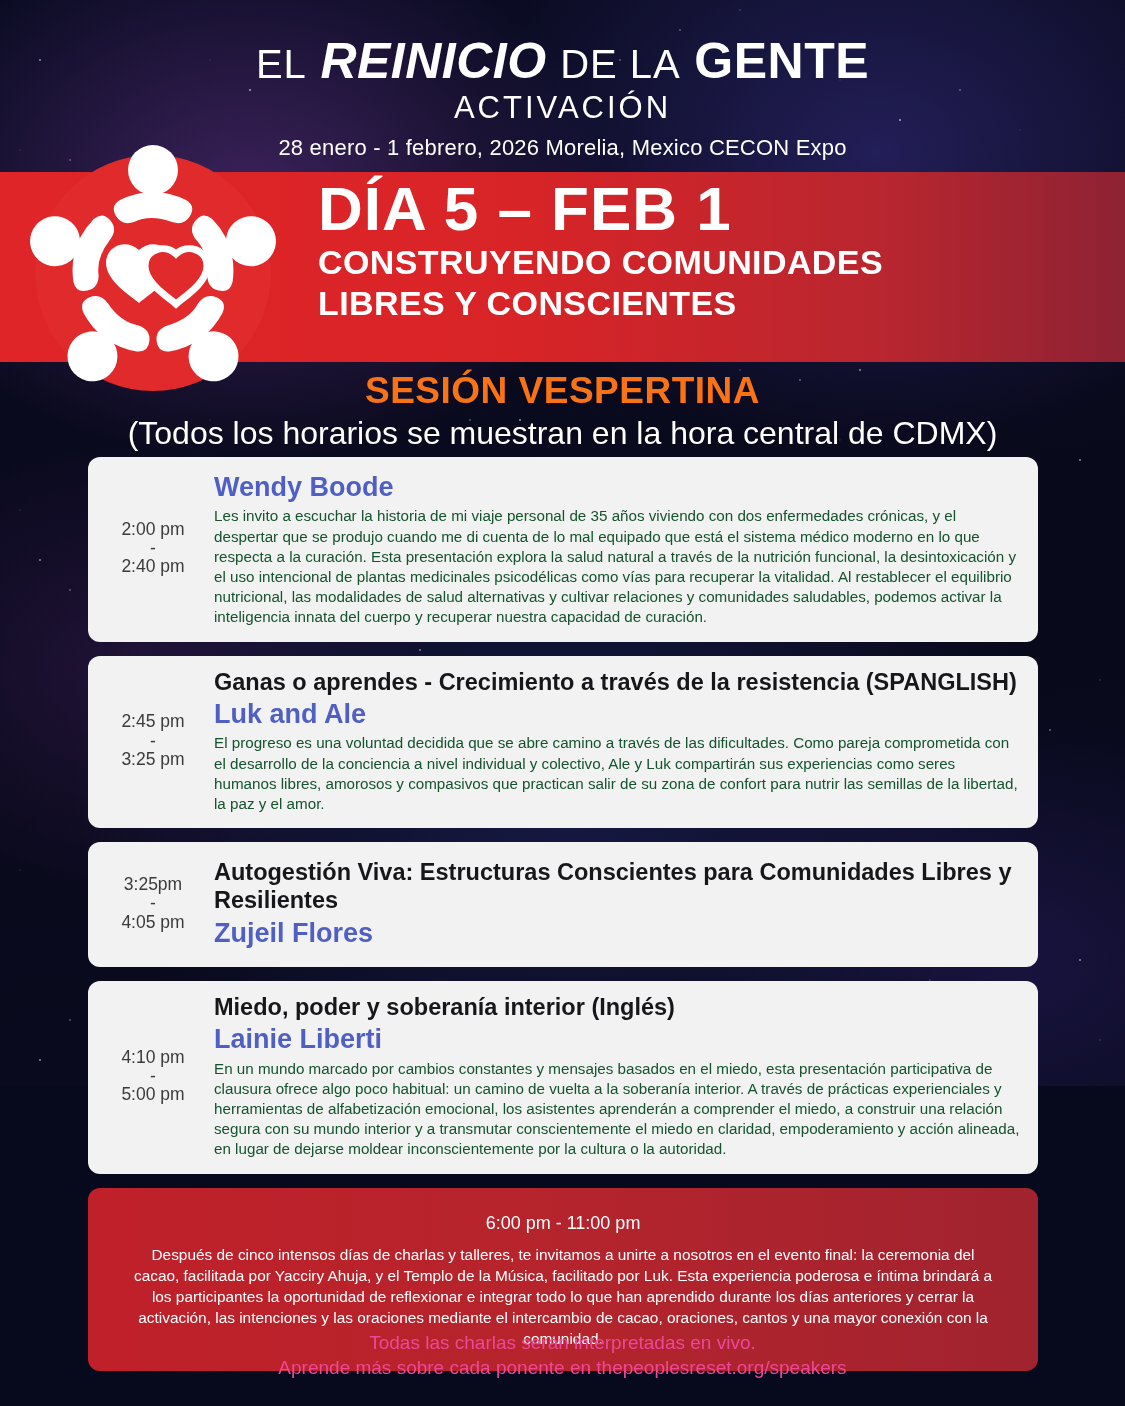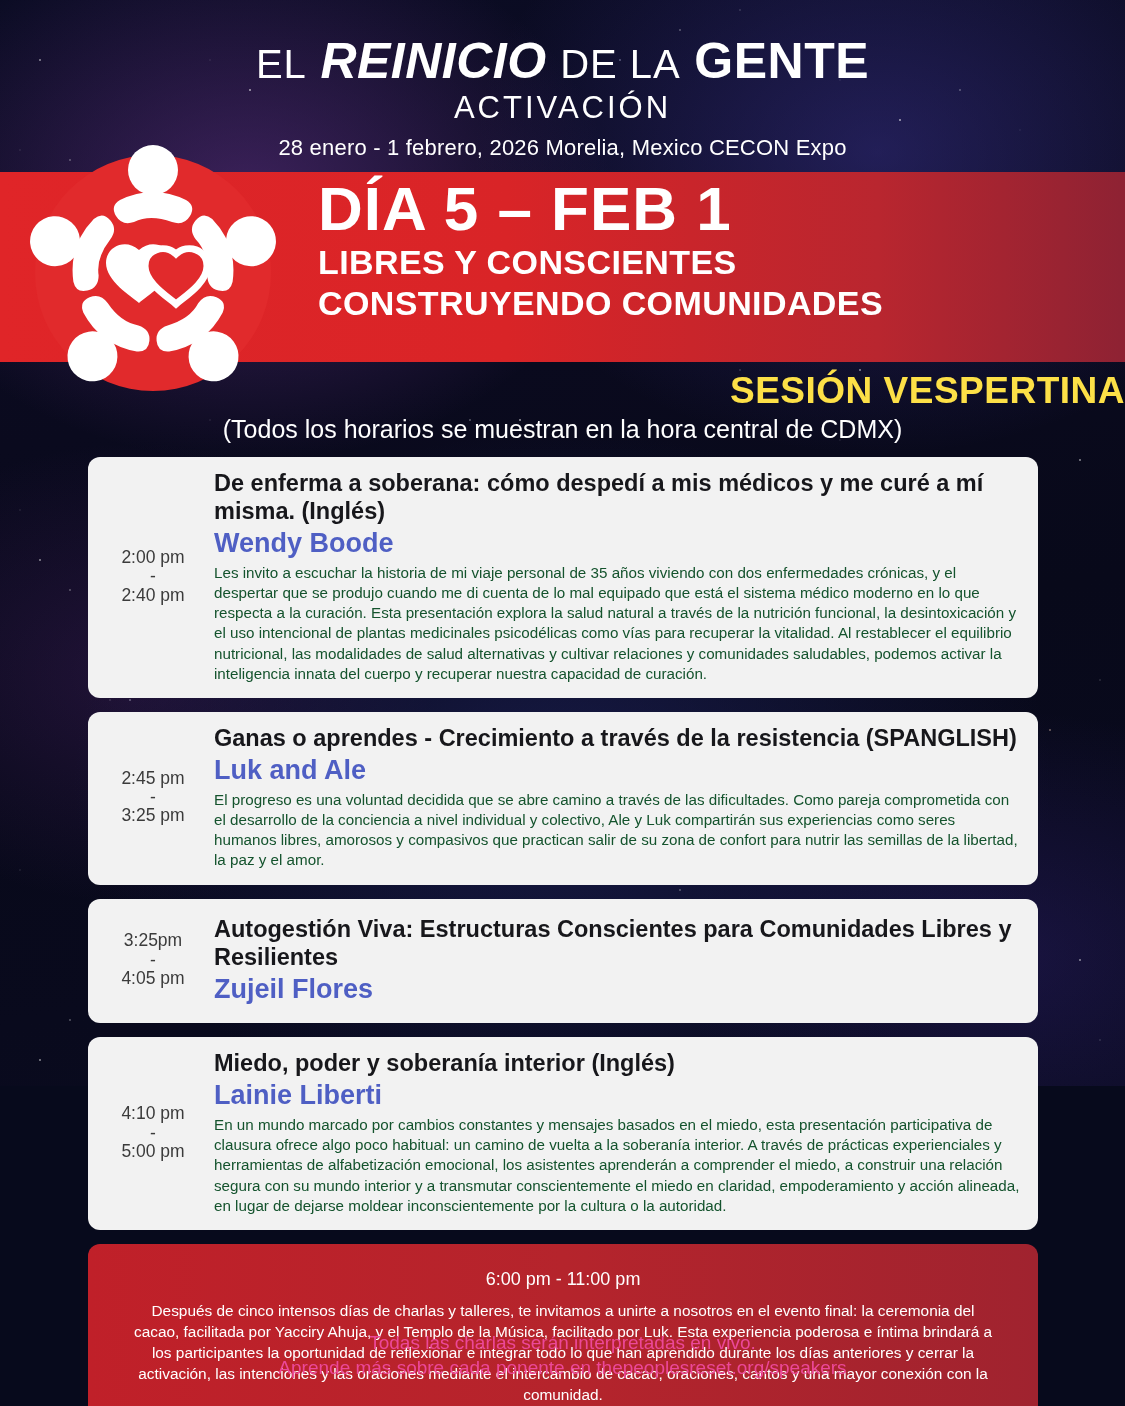--- a/index.html
+++ b/index.html
@@ -158,27 +158,26 @@
   .session {
     position: absolute;
     top: 370px;
     left: 0;
     width: 1125px;
     text-align: center;
   }
   .session-title {
     font-size: 37px;
     font-weight: 800;
-    color: #fde047;
+    color: #f97316;
     letter-spacing: 0.5px;
-    text-align: right;
   }
   .session-note {
     margin-top: 3px;
-    font-size: 25px;
+    font-size: 32px;
     color: #ffffff;
     font-weight: 400;
   }
 
   
   .schedule {
     position: absolute;
     top: 457px;
     left: 88px;
     width: 950px;
@@ -278,22 +277,22 @@
       <span class="t-dela">DE LA</span>
       <span class="t-gente">GENTE</span>
     </div>
     <div class="subtitle-act">ACTIVACIÓN</div>
     <div class="dates">28 enero - 1 febrero, 2026 Morelia, Mexico CECON Expo</div>
   </div>
 
   <div class="red-band"></div>
   <div class="band-text">
     <div class="day-title">DÍA 5 – FEB 1</div>
+    <div class="day-sub">CONSTRUYENDO COMUNIDADES</div>
     <div class="day-sub">LIBRES Y CONSCIENTES</div>
-    <div class="day-sub">CONSTRUYENDO COMUNIDADES</div>
   </div>
 
   <div class="logo">
     <svg viewBox="0 0 290 290" width="290" height="290" aria-hidden="true">
       <circle cx="145" cy="145" r="118" fill="#e12a2c"></circle>
       <g fill="#ffffff">
 
         <g>
           <circle cx="145" cy="42" r="25"></circle>
           <path d="M112 72 q33 -16 66 0 q10 6 4 16 q-6 10 -18 6 q-22 -8 -38 0 q-12 4 -18 -6 q-6 -10 4 -16z"></path>
@@ -328,21 +327,20 @@
 
   <div class="schedule">
 
     <div class="slot">
       <div class="slot-time">
         <span>2:00 pm</span>
         <span class="dash">-</span>
         <span>2:40 pm</span>
       </div>
       <div class="slot-body">
-        <div class="slot-title">De enferma a soberana: cómo despedí a mis médicos y me curé a mí misma. (Inglés)</div>
         <div class="slot-speaker">Wendy Boode</div>
         <div class="slot-desc">Les invito a escuchar la historia de mi viaje personal de 35 años viviendo con dos enfermedades crónicas, y el despertar que se produjo cuando me di cuenta de lo mal equipado que está el sistema médico moderno en lo que respecta a la curación. Esta presentación explora la salud natural a través de la nutrición funcional, la desintoxicación y el uso intencional de plantas medicinales psicodélicas como vías para recuperar la vitalidad. Al restablecer el equilibrio nutricional, las modalidades de salud alternativas y cultivar relaciones y comunidades saludables, podemos activar la inteligencia innata del cuerpo y recuperar nuestra capacidad de curación.</div>
       </div>
     </div>
 
     <div class="slot">
       <div class="slot-time">
         <span>2:45 pm</span>
         <span class="dash">-</span>
         <span>3:25 pm</span>

